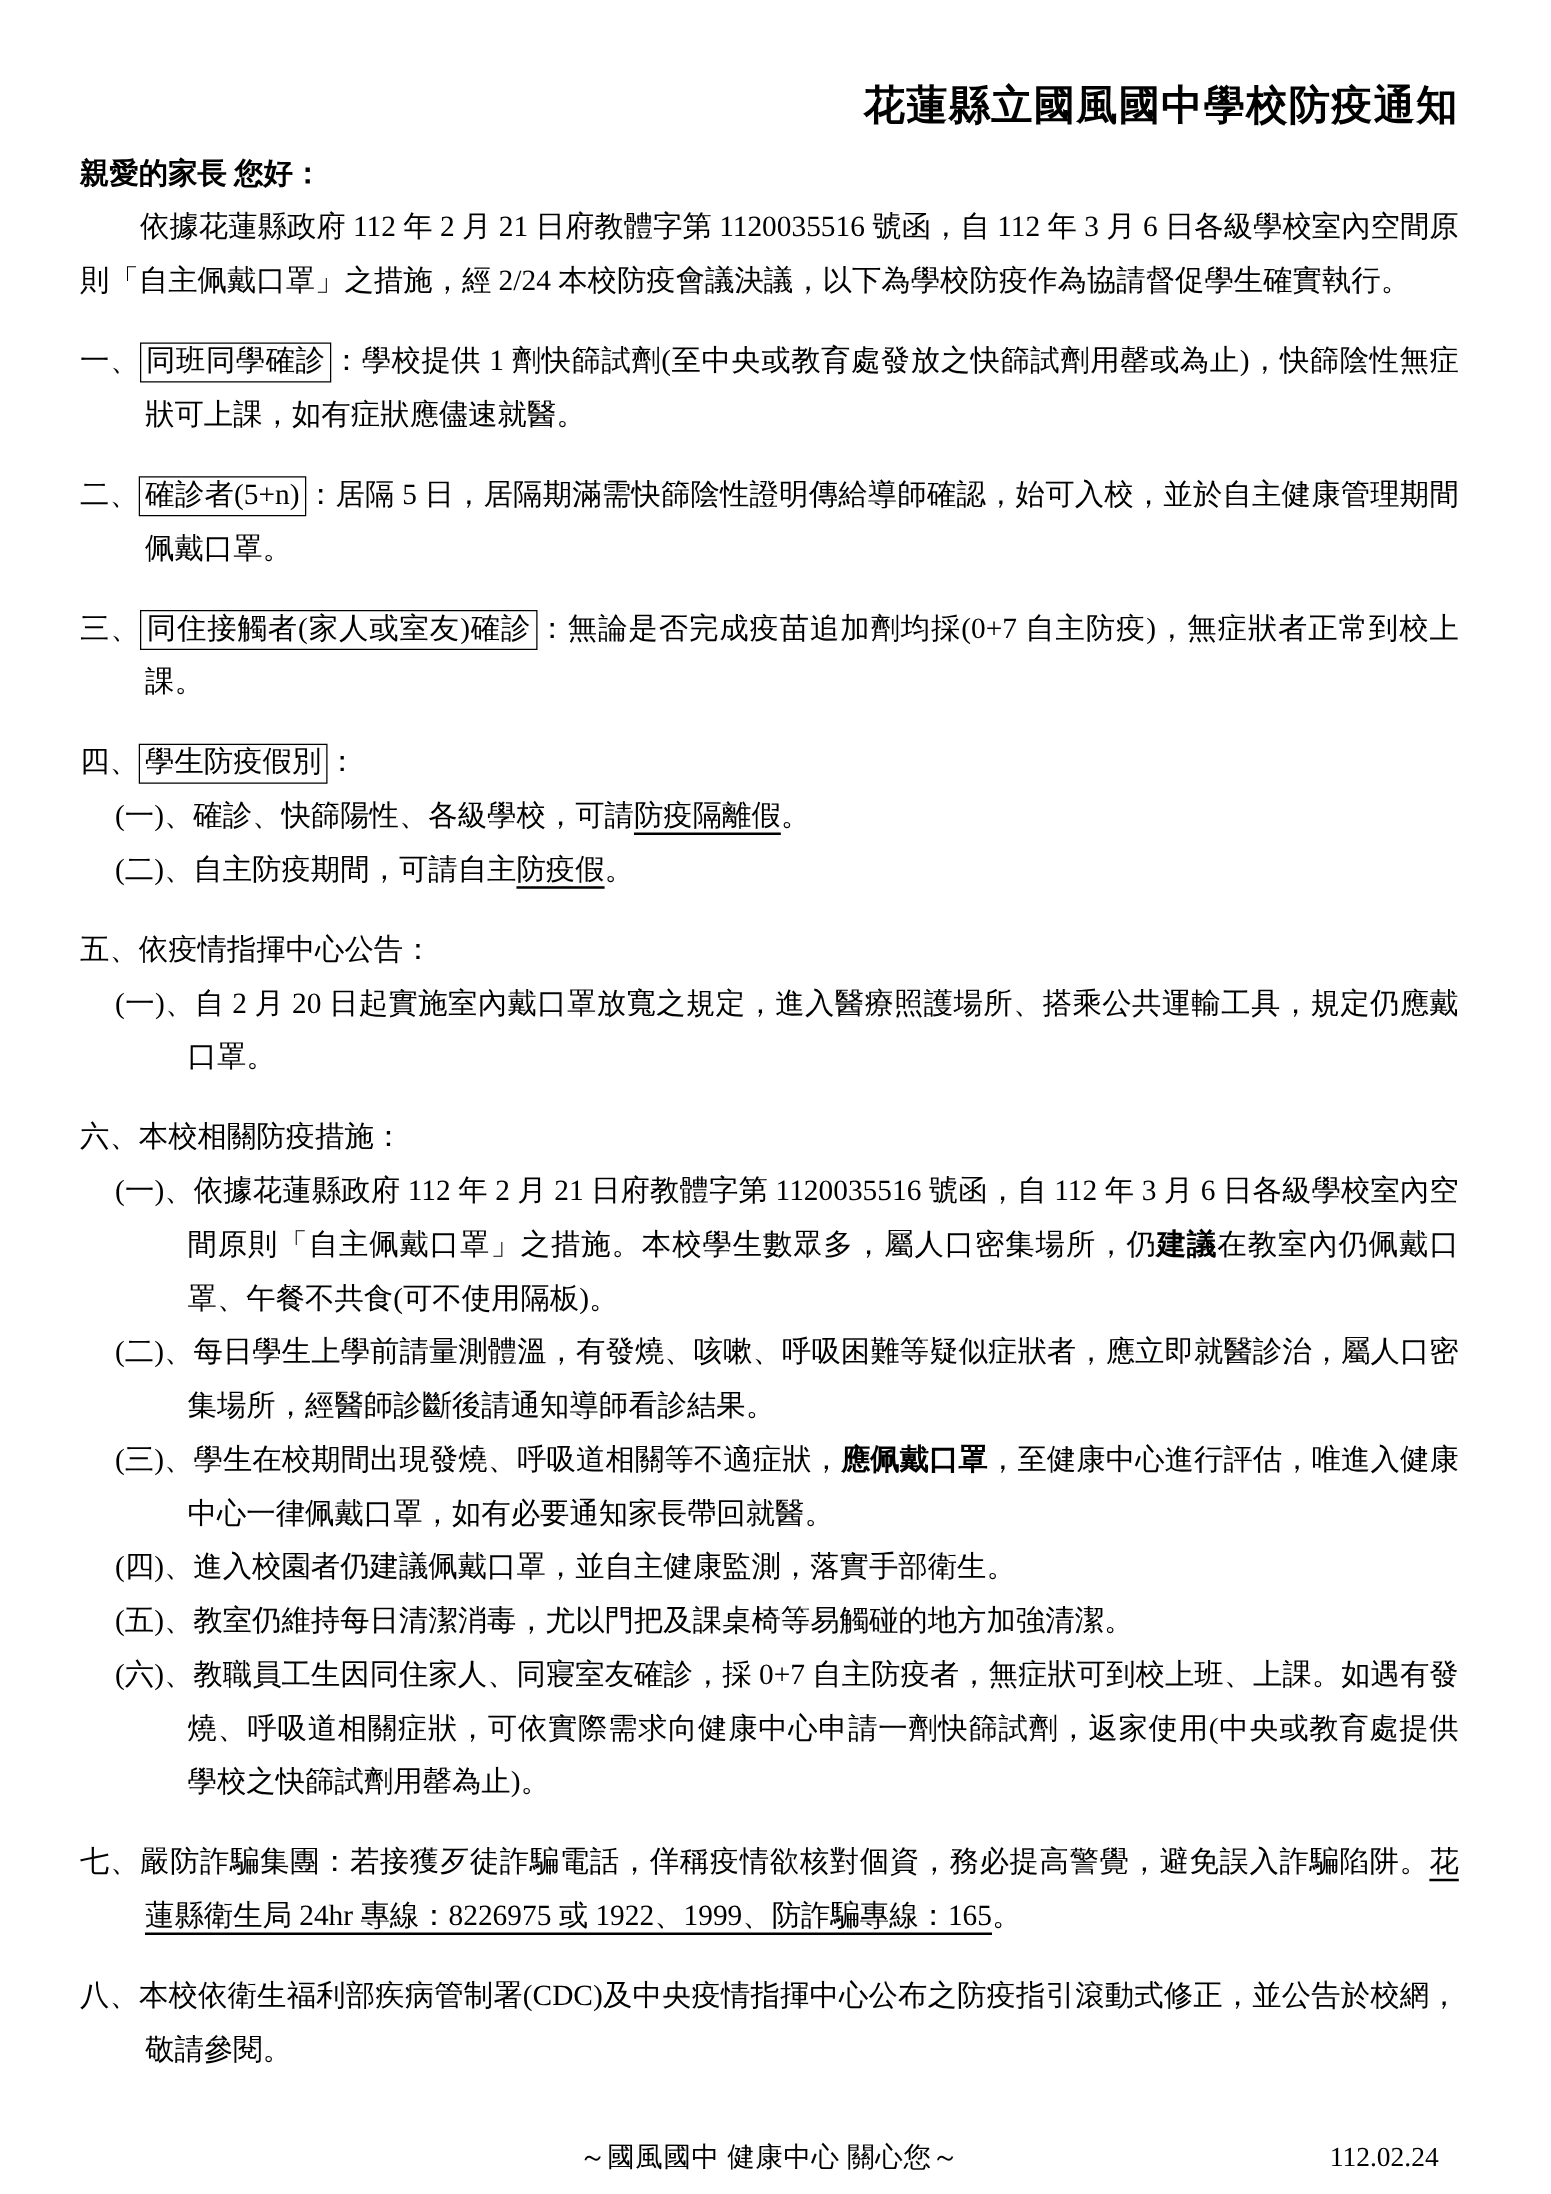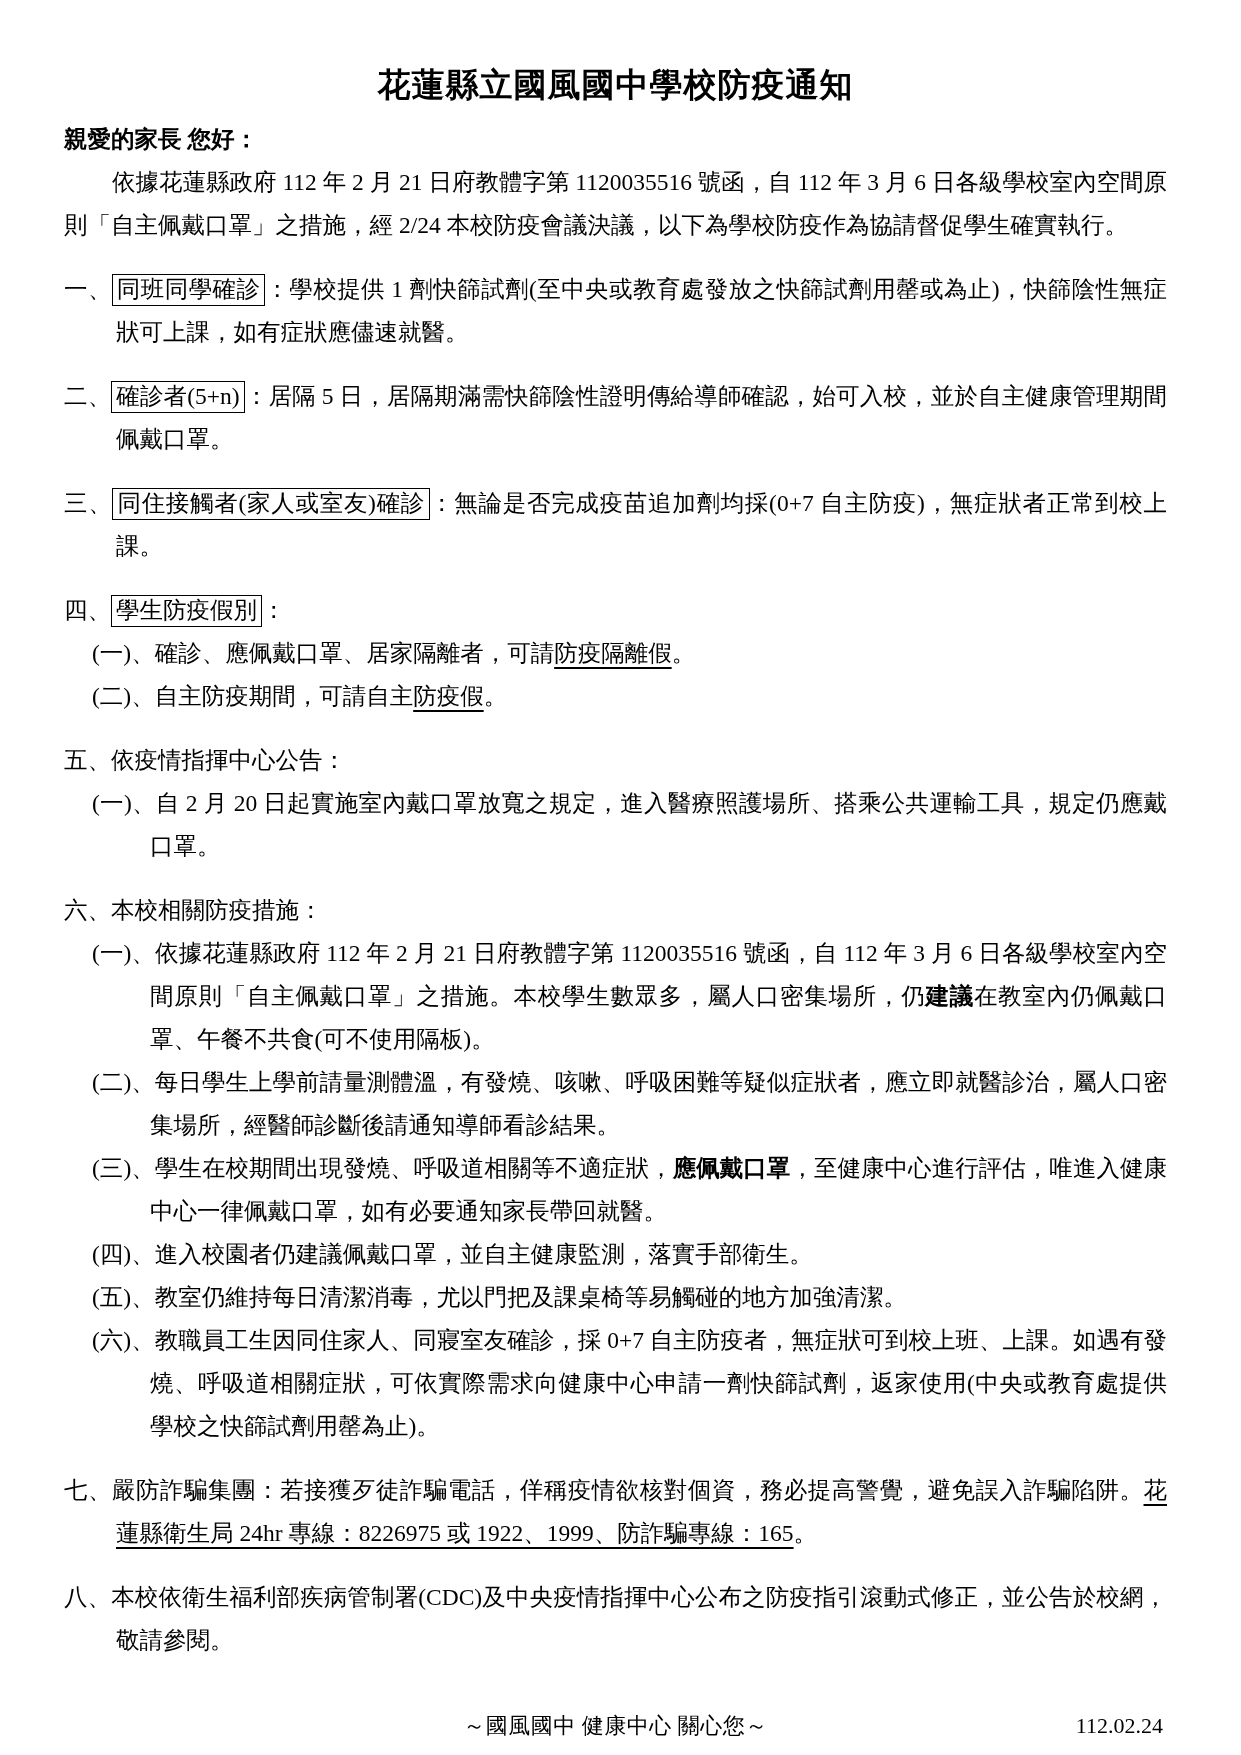--- a/index.html
+++ b/index.html
@@ -15,21 +15,21 @@
     font-family: "Liberation Serif", "DejaVu Serif", serif;
     font-size: 23.5px;
     overflow: hidden;
   }
   .page {
     padding: 62px 74px 0 64px;
   }
   .doc-title {
     font-size: 33px;
     font-weight: bold;
-    text-align: center;
+    text-align: right;
     letter-spacing: 1px;
     line-height: 46px;
     margin: 0 0 10px 0;
   }
   .block {
     line-height: 43px;
     text-align: justify;
     text-justify: inter-ideograph;
   }
   .greeting { text-align: left; font-weight: bold; }
@@ -56,39 +56,39 @@
   .doc-footer {
     position: relative;
     margin-top: 42px;
     text-align: center;
     font-size: 22px;
     line-height: 43px;
   }
   .doc-footer .slogan { letter-spacing: 0.5px; }
   .doc-footer .date {
     position: absolute;
-    right: 4px;
+    right: 16px;
     top: 0;
   }
 </style>
 </head>
 <body>
 
 <div class="page">
   <div class="doc-title">花蓮縣立國風國中學校防疫通知</div>
 
   <div class="block greeting">親愛的家長 您好：</div>
 
   <div id="doc-body">
       <div class="block paragraph"><span>依據花蓮縣政府 112 年 2 月 21 日府教體字第 1120035516 號函，自 112 年 3 月 6 日各級學校室內空間原則「自主佩戴口罩」之措施，經 2/24 本校防疫會議決議，以下為學校防疫作為協請督促學生確實執行。</span></div>
       <div class="block item"><span class="label">一、</span><span class="seg-boxed">同班同學確診</span><span>：學校提供 1 劑快篩試劑(至中央或教育處發放之快篩試劑用罄或為止)，快篩陰性無症狀可上課，如有症狀應儘速就醫。</span></div>
       <div class="block item"><span class="label">二、</span><span class="seg-boxed">確診者(5+n)</span><span>：居隔 5 日，居隔期滿需快篩陰性證明傳給導師確認，始可入校，並於自主健康管理期間佩戴口罩。</span></div>
       <div class="block item"><span class="label">三、</span><span class="seg-boxed">同住接觸者(家人或室友)確診</span><span>：無論是否完成疫苗追加劑均採(0+7 自主防疫)，無症狀者正常到校上課。</span></div>
       <div class="block item"><span class="label">四、</span><span class="seg-boxed">學生防疫假別</span><span>：</span></div>
-      <div class="block subitem"><span class="label">(一)、</span><span>確診、應佩戴口罩、居家隔離者，可請</span><span class="seg-underline">防疫隔離假</span><span>。</span></div>
+      <div class="block subitem"><span class="label">(一)、</span><span>確診、快篩陽性、各級學校，可請</span><span class="seg-underline">防疫隔離假</span><span>。</span></div>
       <div class="block subitem"><span class="label">(二)、</span><span>自主防疫期間，可請自主</span><span class="seg-underline">防疫假</span><span>。</span></div>
       <div class="block item"><span class="label">五、</span><span>依疫情指揮中心公告：</span></div>
       <div class="block subitem"><span class="label">(一)、</span><span>自 2 月 20 日起實施室內戴口罩放寬之規定，進入醫療照護場所、搭乘公共運輸工具，規定仍應戴口罩。</span></div>
       <div class="block item"><span class="label">六、</span><span>本校相關防疫措施：</span></div>
       <div class="block subitem"><span class="label">(一)、</span><span>依據花蓮縣政府 112 年 2 月 21 日府教體字第 1120035516 號函，自 112 年 3 月 6 日各級學校室內空間原則「自主佩戴口罩」之措施。本校學生數眾多，屬人口密集場所，仍</span><span class="seg-bold">建議</span><span>在教室內仍佩戴口罩、午餐不共食(可不使用隔板)。</span></div>
       <div class="block subitem"><span class="label">(二)、</span><span>每日學生上學前請量測體溫，有發燒、咳嗽、呼吸困難等疑似症狀者，應立即就醫診治，屬人口密集場所，經醫師診斷後請通知導師看診結果。</span></div>
       <div class="block subitem"><span class="label">(三)、</span><span>學生在校期間出現發燒、呼吸道相關等不適症狀，</span><span class="seg-bold">應佩戴口罩</span><span>，至健康中心進行評估，唯進入健康中心一律佩戴口罩，如有必要通知家長帶回就醫。</span></div>
       <div class="block subitem"><span class="label">(四)、</span><span>進入校園者仍建議佩戴口罩，並自主健康監測，落實手部衛生。</span></div>
       <div class="block subitem"><span class="label">(五)、</span><span>教室仍維持每日清潔消毒，尤以門把及課桌椅等易觸碰的地方加強清潔。</span></div>
       <div class="block subitem"><span class="label">(六)、</span><span>教職員工生因同住家人、同寢室友確診，採 0+7 自主防疫者，無症狀可到校上班、上課。如遇有發燒、呼吸道相關症狀，可依實際需求向健康中心申請一劑快篩試劑，返家使用(中央或教育處提供學校之快篩試劑用罄為止)。</span></div>

